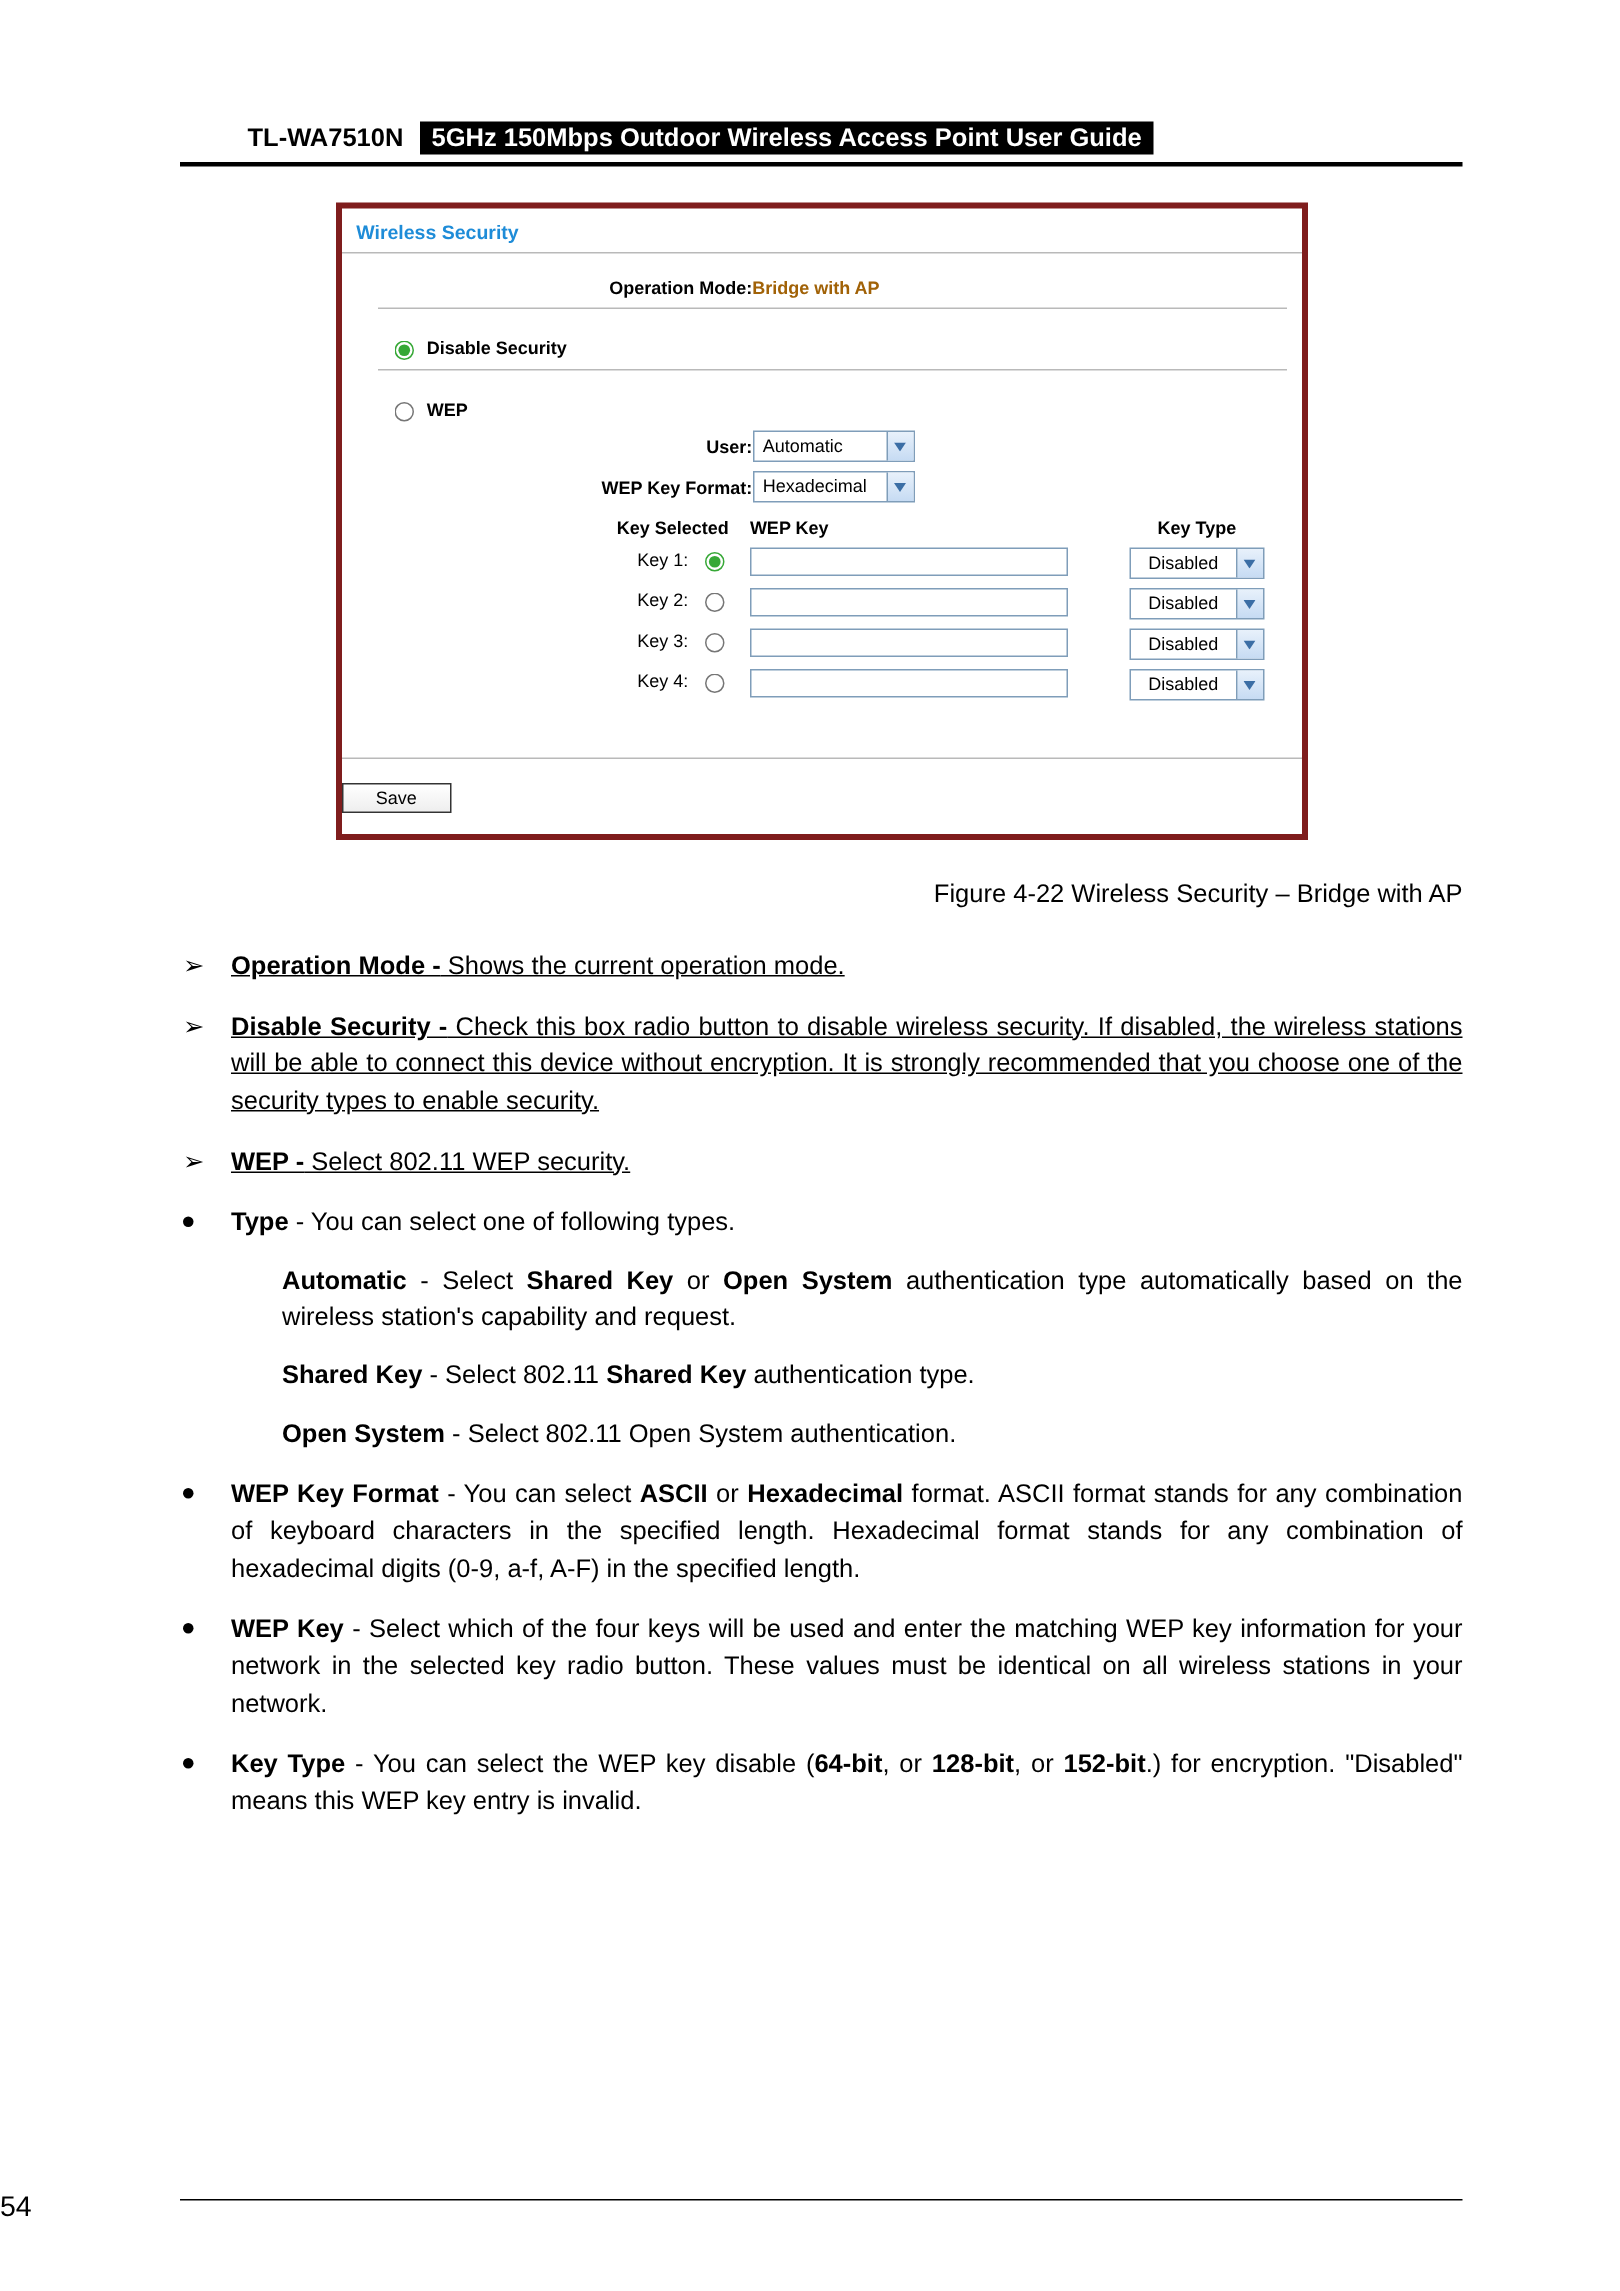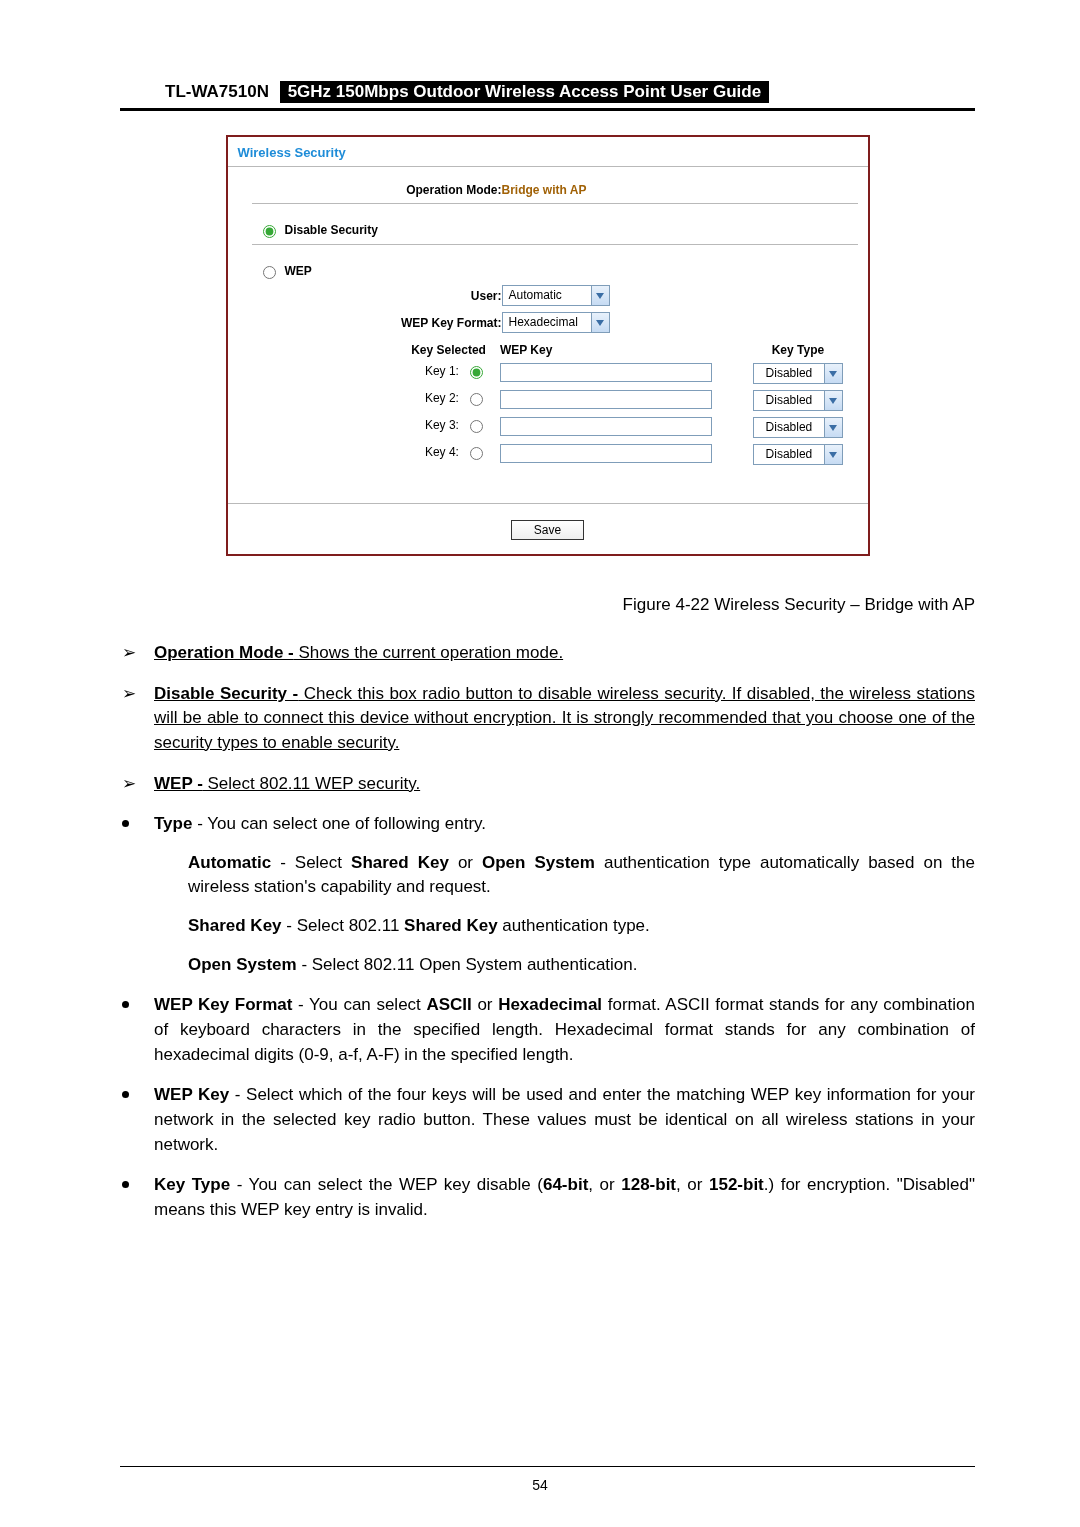--- a/index.html
+++ b/index.html
@@ -35,22 +35,22 @@
     padding: 1px 8px 2px 8px;
   }
   .thick-rule {
     border: none;
     border-top: 3px solid #000;
     margin: 0 0 24px 0;
   }
   
   .panel {
     width: 640px;
-    margin: 0 auto 39px auto;
-    border: 2px solid #7f1d1d;
+    margin: 0 auto 26px auto;
+    border: 4px solid #7f1d1d;
     background: #fff;
     font-family: Arial, sans-serif;
     font-size: 12px;
     color: #000;
   }
   .panel-title {
     color: #1e8cd8;
     font-weight: bold;
     font-size: 13px;
     padding: 8px 10px 4px 10px;
@@ -127,21 +127,20 @@
   .thead .c1, .thead .c2, .thead .c3 { font-weight: bold; }
   .key-label { display: inline-flex; align-items: center; gap: 6px; justify-content: flex-end; width: 100%; }
   .key-input {
     width: 210px;
     height: 17px;
     border: 1px solid #7f9db9;
     background: #fff;
   }
   .keytype-select .sel-text { min-width: 58px; }
   .save-wrap {
-    text-align: center;
     padding: 10px 0 14px 0;
   }
   .save-btn {
     display: inline-block;
     border: 1px solid #333;
     background: linear-gradient(#ffffff,#eeeeee);
     padding: 2px 22px;
     font-size: 12px;
     cursor: pointer;
   }
@@ -190,25 +189,25 @@
     background: #000;
     border-radius: 50%;
   }
   .subpara {
     margin: 14px 0 14px 34px;
     text-align: justify;
   }
   .b { font-weight: bold; }
   .pagenum {
     position: absolute;
-    bottom: 34px;
+    bottom: 44px;
     left: 0;
     width: 100%;
-    text-align: center;
-    font-size: 14px;
+    text-align: left;
+    font-size: 19px;
   }
   .foot-rule {
     position: absolute;
     bottom: 60px;
     left: 120px;
     right: 105px;
     border-top: 1px solid #000;
   }
 </style>
 </head>
@@ -375,21 +374,21 @@
       <li>
         <span class="b">Disable Security -</span><span> Check this box radio button to disable wireless security. If disabled, the wireless stations will be able to connect this device without encryption. It is strongly recommended that you choose one of the security types to enable security.</span>
       </li>
       <li>
         <span class="b">WEP -</span><span> Select 802.11 WEP security.</span>
       </li>
     </ul>
 
     <ul class="bullet">
       <li>
-        <span class="b">Type</span><span> - You can select one of following entry.</span>
+        <span class="b">Type</span><span> - You can select one of following types.</span>
         <div class="subpara">
           <span class="b">Automatic</span><span> - Select </span><span class="b">Shared Key</span><span> or </span><span class="b">Open System</span><span> authentication type automatically based on the wireless station's capability and request.</span>
         </div>
         <div class="subpara">
           <span class="b">Shared Key</span><span> - Select 802.11 </span><span class="b">Shared Key</span><span> authentication type.</span>
         </div>
         <div class="subpara">
           <span class="b">Open System</span><span> - Select 802.11 Open System authentication.</span>
         </div>
       </li>

